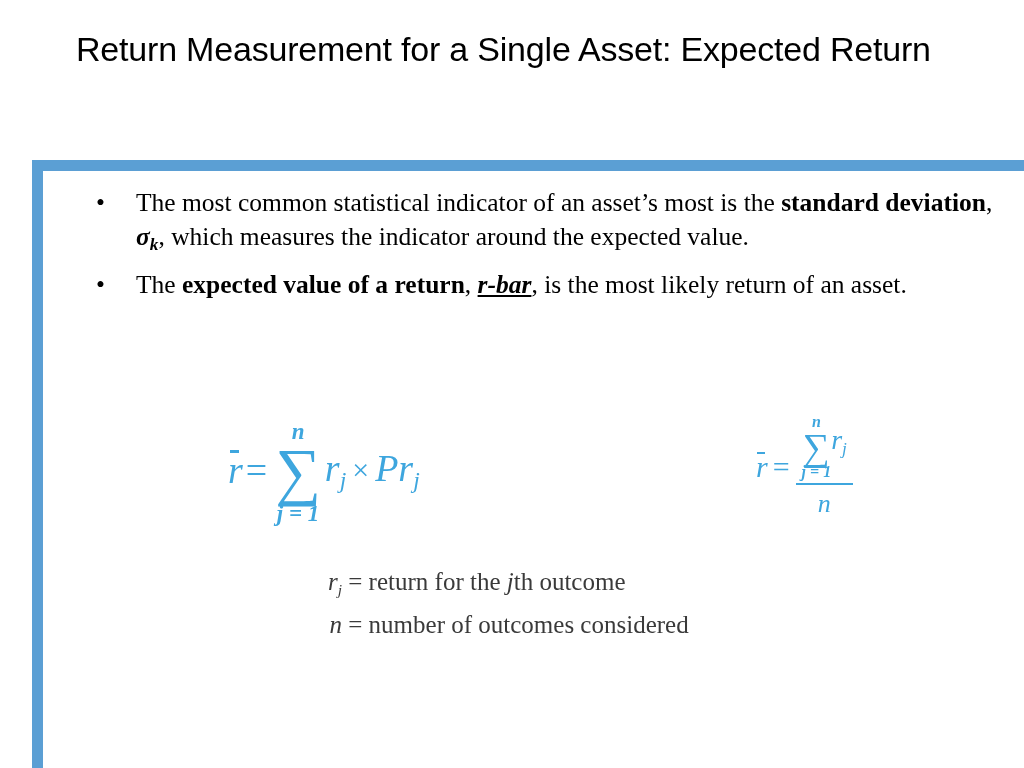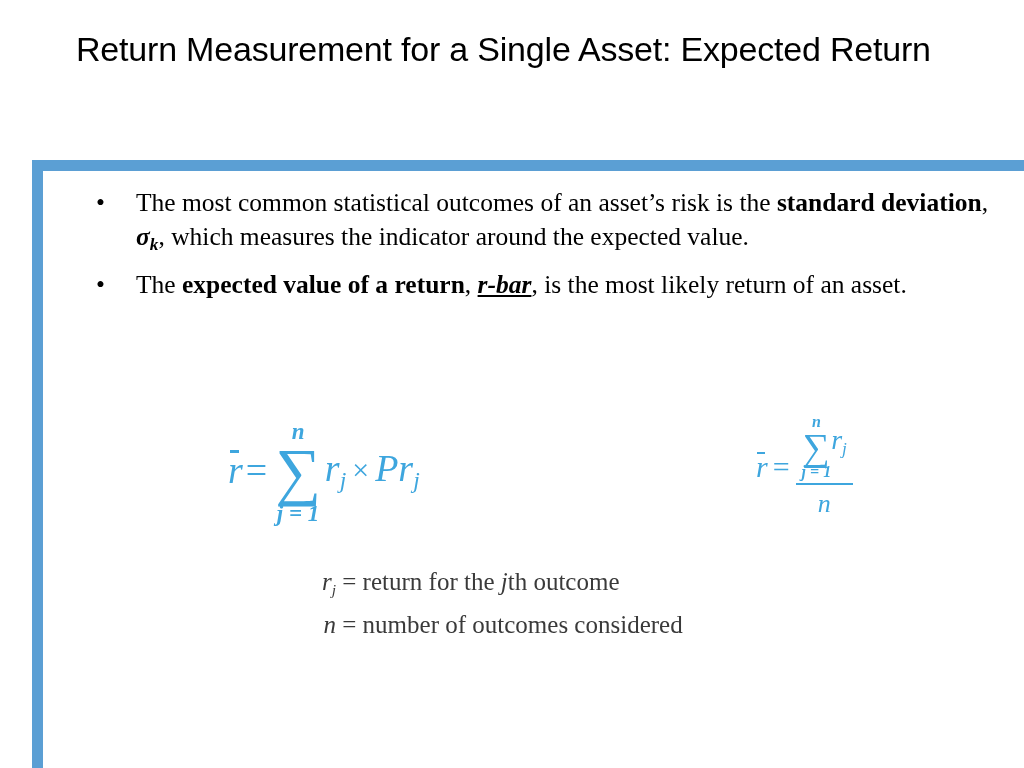--- a/index.html
+++ b/index.html
@@ -249,21 +249,21 @@
     position: relative;
     top: -5px;
   }
   .mini-term .sub {
     font-size: 0.62em;
     vertical-align: -0.3em;
   }
   
   .legend {
     position: absolute;
-    left: 244px;
+    left: 250px;
     top: 560px;
     width: 700px;
     font-family: "Liberation Serif", serif;
     color: #3a3a3a;
     font-size: 25px;
     line-height: 1.72;
   }
   .legend-line {
     white-space: nowrap;
   }
@@ -291,21 +291,21 @@
   <div class="title">Return Measurement for a Single Asset: Expected Return</div>
 
   <div class="band-top"></div>
   <div class="band-left"></div>
   <div class="band-right"></div>
 
   <div class="body">
 
     <div class="bullet">
       <span class="dot">•</span>
-      <span>The most common statistical outcomes of an asset’s risk is the </span><b>standard deviation</b><span>, </span><span class="sigma-k"><span>σ</span><span class="sub">k</span></span><span>, which measures the indicator around the expected value.</span>
+      <span>The most common statistical indicator of an asset’s most is the </span><b>standard deviation</b><span>, </span><span class="sigma-k"><span>σ</span><span class="sub">k</span></span><span>, which measures the indicator around the expected value.</span>
     </div>
 
     <div class="bullet">
       <span class="dot">•</span>
       <span>The </span><b>expected value of a return</b><span>, </span><span class="bi">r-bar</span><span>, is the most likely return of an asset.</span>
     </div>
 
   </div>
 
   <div class="formula-main">

